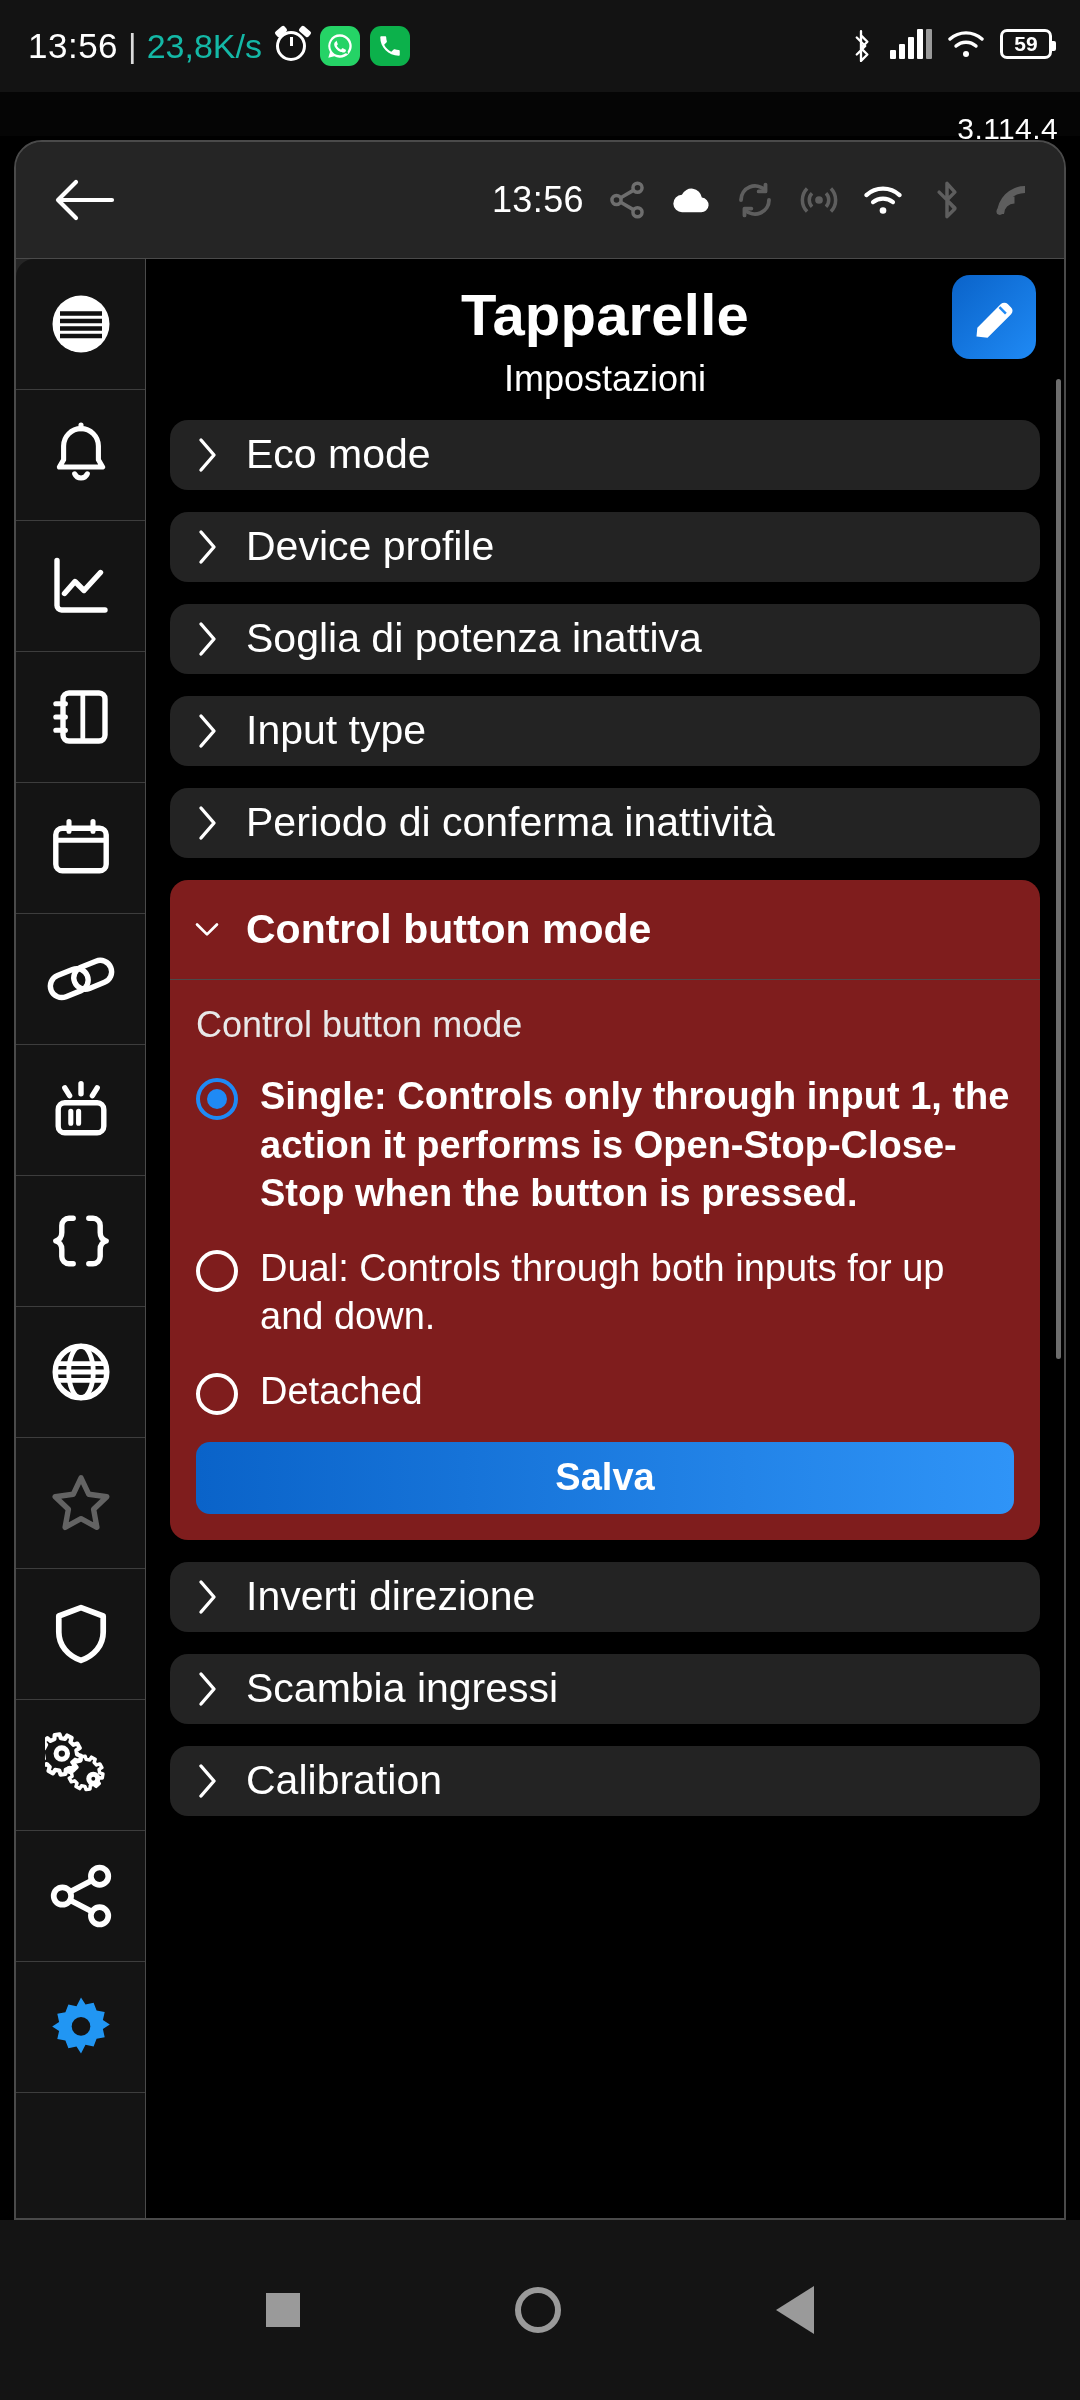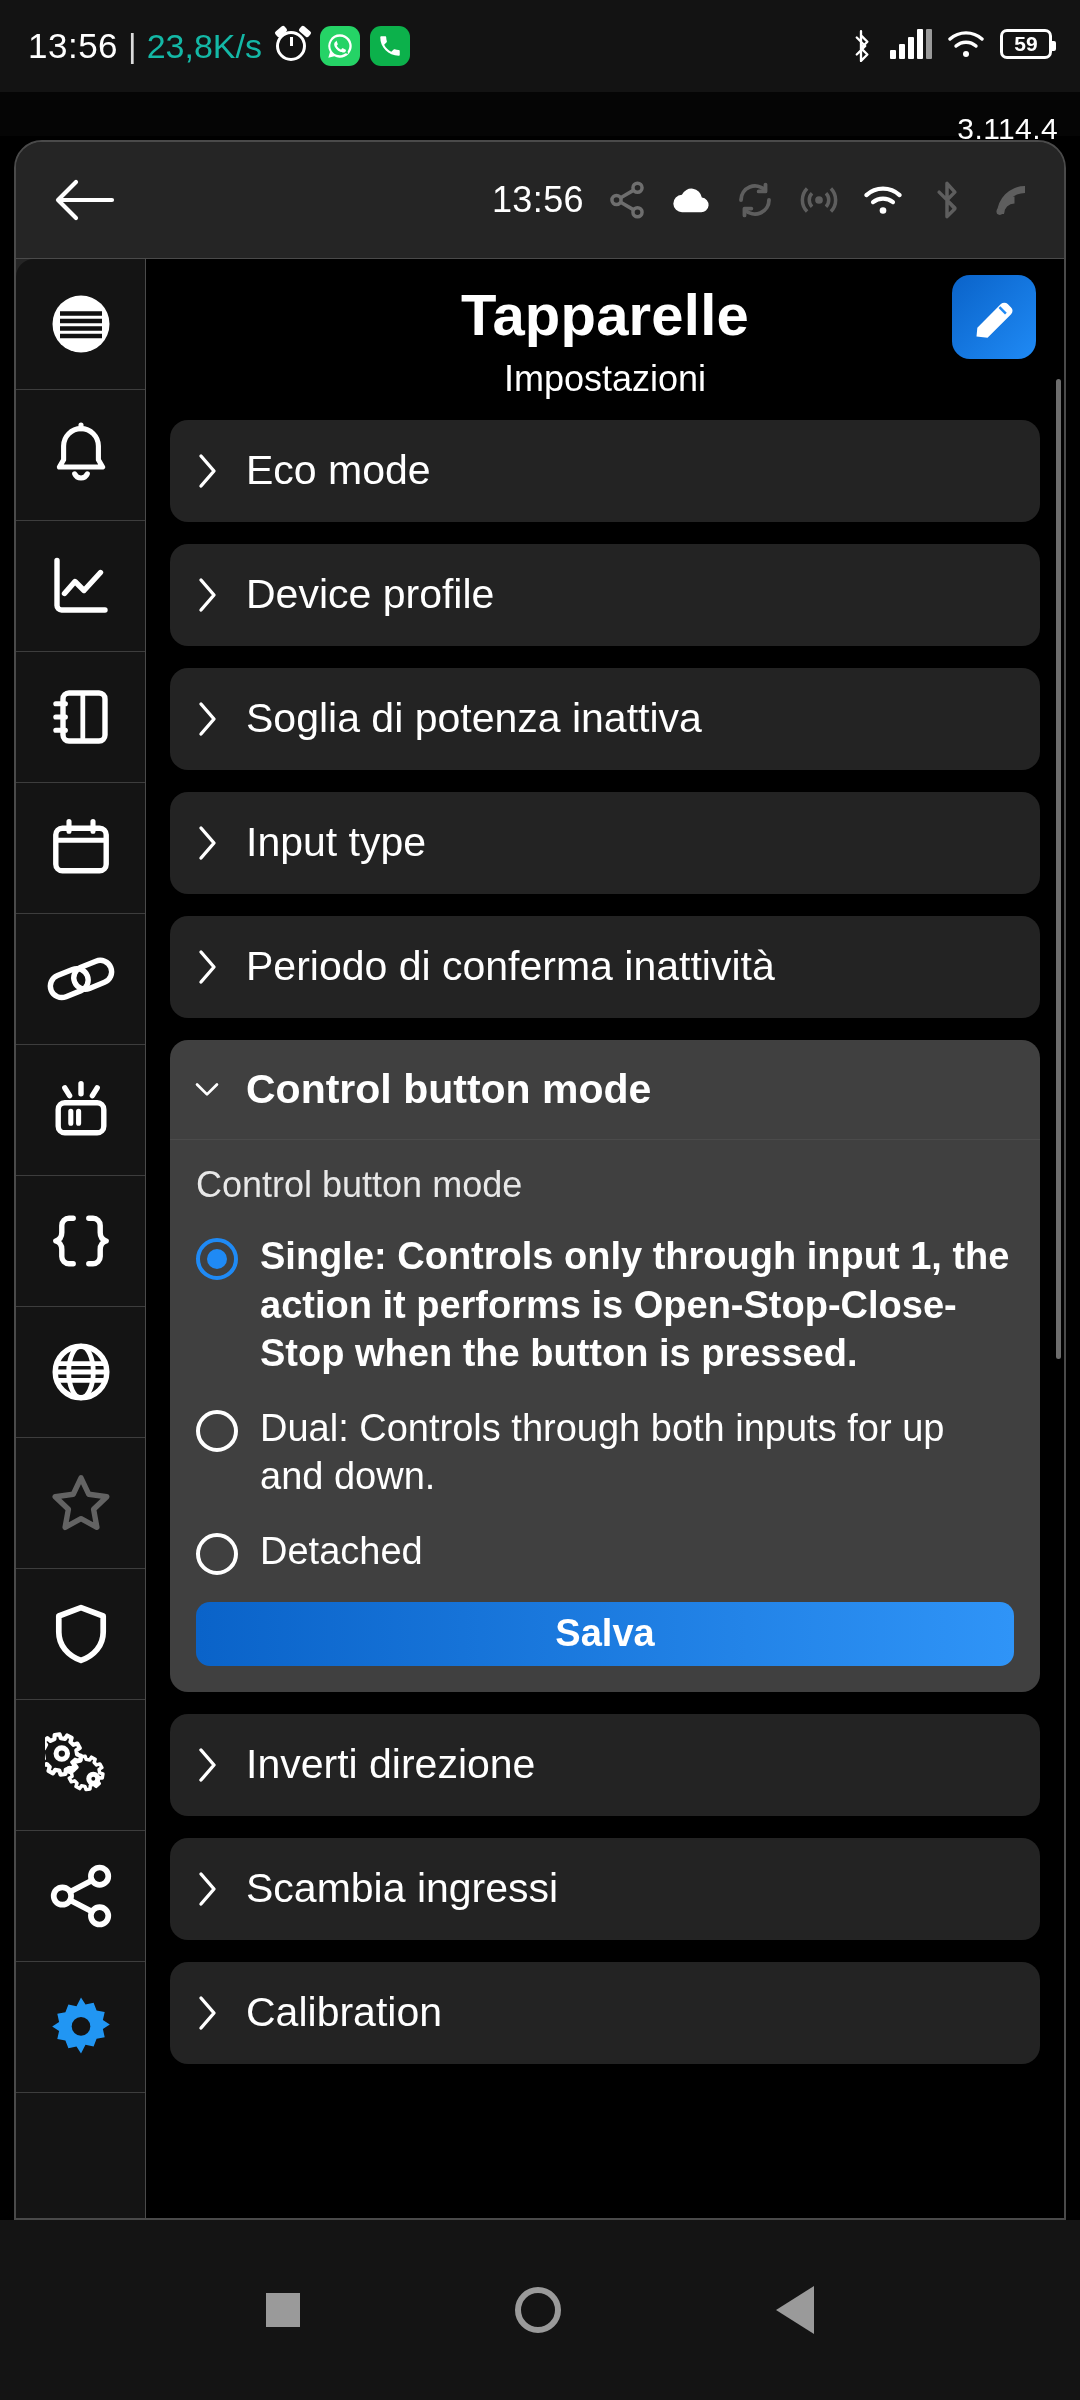--- a/index.html
+++ b/index.html
@@ -94,29 +94,29 @@
     position:absolute; right:28px; top:16px; width:84px; height:84px;
     border-radius:18px;
     background:linear-gradient(135deg,#0a63c9 0%, #1f8af5 100%);
     display:flex; align-items:center; justify-content:center; cursor:pointer;
   }
   .edit-btn svg { width:50px; height:50px; }
 
   .list { margin-top:20px; padding:0 24px; }
   .row {
     background:#232323; border-radius:18px; margin-bottom:22px;
-    height:102px; display:flex; align-items:center; padding:0 24px; cursor:pointer;
+    height:70px; display:flex; align-items:center; padding:0 24px; cursor:pointer;
   }
   .chev { width:26px; flex:0 0 26px; margin-right:26px; display:flex; align-items:center; justify-content:center; }
   .chev svg { width:24px; height:38px; }
   .row-label { color:#fff; font-size:41px; line-height:1; }
 
   
   .card {
-    background:#404040; border-radius:18px; margin-bottom:22px; overflow:hidden;
+    background:#7f1d1d; border-radius:18px; margin-bottom:22px; overflow:hidden;
   }
   .card-head { height:100px; display:flex; align-items:center; padding:0 24px; border-bottom:1px solid #4b4b4b; cursor:pointer; }
   .card-head .chev svg { width:34px; height:22px; }
   .card-head .row-label { font-weight:700; font-size:41px; }
   .card-body { padding:24px 26px 26px 26px; }
   .field-label { color:#e8e8e8; font-size:36px; margin-bottom:26px; }
 
   .radio-row { display:flex; align-items:flex-start; gap:22px; margin-bottom:26px; cursor:pointer; }
   .radio {
     flex:0 0 auto; width:42px; height:42px; border-radius:50%;
@@ -124,21 +124,21 @@
   }
   .radio.checked { border-color:#1f8af5; }
   .radio.checked:after {
     content:''; position:absolute; left:50%; top:50%; width:20px; height:20px;
     background:#1f8af5; border-radius:50%; transform:translate(-50%,-50%);
   }
   .radio-text { color:#fff; font-size:38px; line-height:1.28; }
   .radio-text.bold { font-weight:700; }
 
   .save-btn {
-    margin-top:16px; height:64px; border-radius:14px;
+    margin-top:16px; height:72px; border-radius:14px;
     background:linear-gradient(90deg,#0a63c9 0%, #2f94f7 100%);
     display:flex; align-items:center; justify-content:center; cursor:pointer;
   }
   .save-btn span { color:#fff; font-size:38px; font-weight:700; }
   .scroll-thumb { position:absolute; right:3px; top:120px; width:5px; height:980px; background:#6d6d6d; border-radius:3px; }
 
   
   .navbar {
     position:absolute; left:0; bottom:0; width:1080px; height:180px;
     background:#141414; display:flex; align-items:center; justify-content:center; gap:215px;

